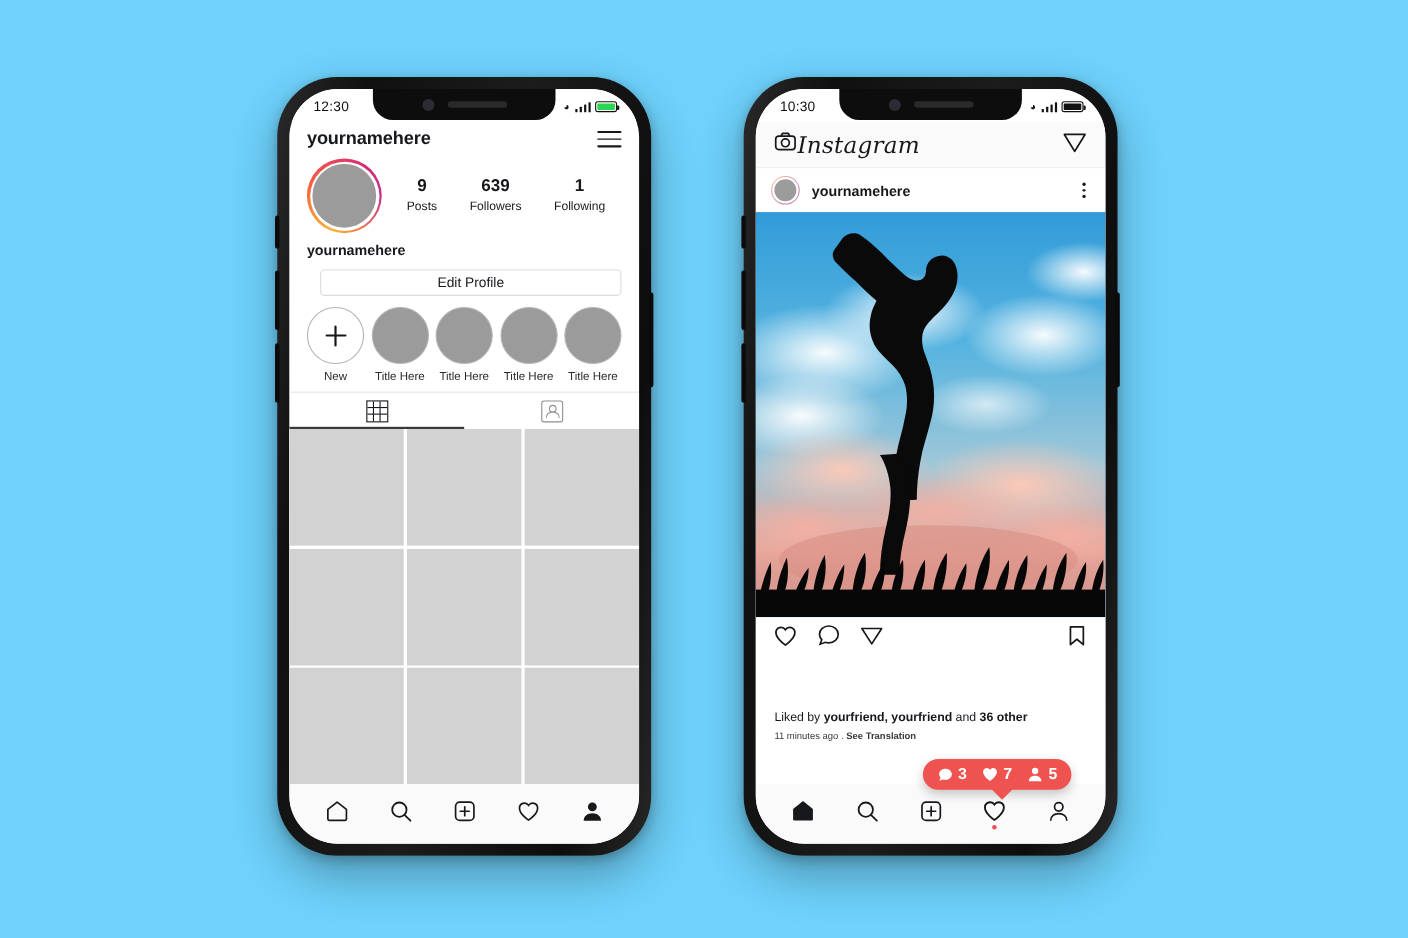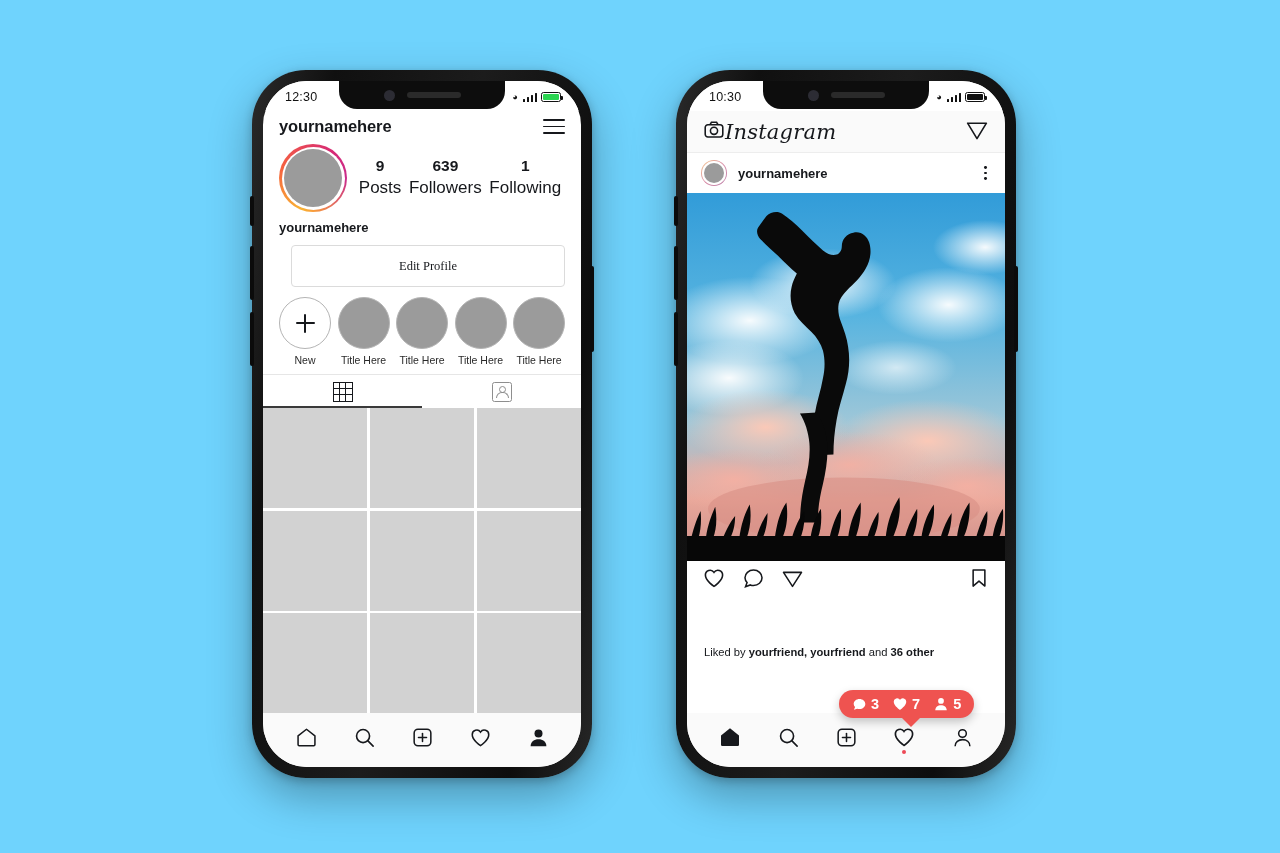--- a/index.html
+++ b/index.html
@@ -80,29 +80,29 @@
   .pf-stats { display:flex; align-items:center; padding: 0 16px; gap: 0; }
   .ring {
     width: 68px; height: 68px; border-radius: 50%; padding: 2.5px; flex: 0 0 68px;
     background: conic-gradient(from 200deg, #f9b233, #f56040 25%, #d62976 55%, #c92c8c 70%, #f9a03a 95%, #f9b233);
   }
   .ring > i { display:block; width:100%; height:100%; border-radius:50%; background:#fff; padding:2.5px; }
   .ring > i > u { display:block; width:100%; height:100%; border-radius:50%; background:#9b9b9b; }
   .stat-group { display:flex; flex:1; justify-content:space-around; padding-left: 8px; }
   .stat { text-align:center; }
   .stat .num { font-size: 15.5px; font-weight: 700; color:#16181c; line-height: 1.35; }
-  .stat .lbl { font-size: 17px; color:#16181c; line-height: 1.35; }
+  .stat .lbl { font-size: 11px; color:#16181c; line-height: 1.35; }
 
   .pf-name { padding: 8px 16px 0 16px; font-size: 13px; font-weight: 700; color:#16181c; }
 
   .edit-btn {
-    margin: 10px 16px 0 28px; height: 42px;
+    margin: 10px 16px 0 28px; height: 24px;
     border: 1px solid #dbdbdb; border-radius: 4px; background:#fff;
     display:flex; align-items:center; justify-content:center;
-    font-size: 12.5px; color:#16181c; cursor:pointer;font-family:Liberation Serif, serif;
+    font-size: 12.5px; color:#16181c; cursor:pointer;
   }
 
   .highlights { display:flex; padding: 10px 13px 8px 13px; gap: 0; justify-content: space-between; }
   .hl { width: 58px; text-align:center; }
   .hl .circ {
     width: 52px; height: 52px; border-radius: 50%;
     border: 1.3px solid #b4b4b4; background: #9b9b9b;
     margin: 0 auto; display:flex; align-items:center; justify-content:center;
   }
   .hl.new .circ { background:#fff; border-color:#b4b4b4; }
@@ -463,20 +463,21 @@
       <span class="spacer"></span>
       <span>
         <svg width="22" height="22" viewBox="0 0 24 24" fill="none" stroke="#16181c" stroke-width="1.7" stroke-linejoin="round">
             <path d="M5.6 3.2h12.8v17.6L12 15.4l-6.4 5.4z"></path>
           </svg>
       </span>
     </div>
 
     <div class="caption">
       <div class="cap-line"><span>Liked by </span><b>yourfriend, yourfriend</b><span> and </span><b>36 other</b></div>
+      <div class="cap-time"><span>11 minutes ago . </span><b>See Translation</b></div>
     </div>
 
     <div class="notif">
       <span class="notif-item">
         <svg width="15" height="15" viewBox="0 0 24 24" fill="#fff">
             <path d="M12 3c5.2 0 9.3 3.6 9.3 8.1 0 4.5-4.1 8.1-9.3 8.1-1.3 0-2.5-.2-3.6-.6l-5.3 1.9 1.8-4.6A7.9 7.9 0 0 1 2.7 11C2.7 6.6 6.8 3 12 3z"></path>
           </svg>
         <span>3</span>
       </span>
       <span class="notif-item">

